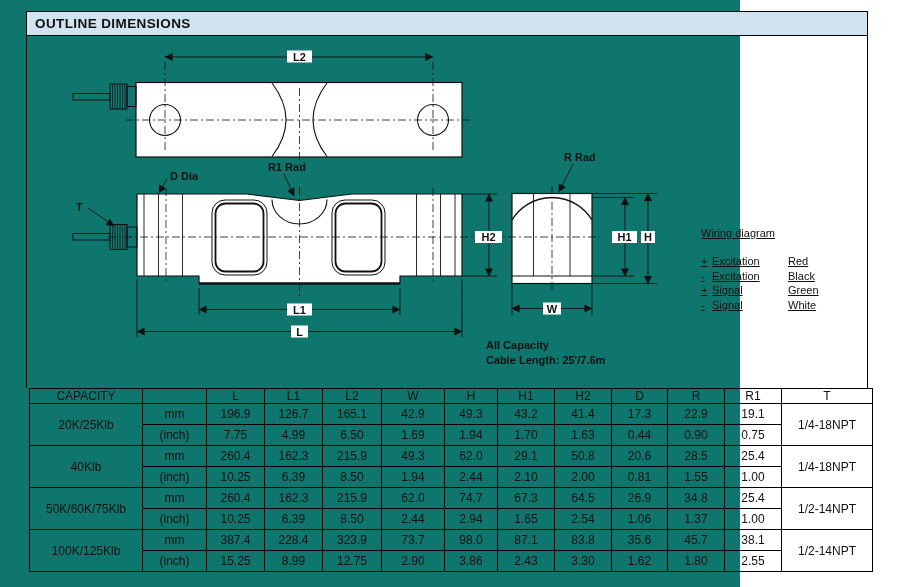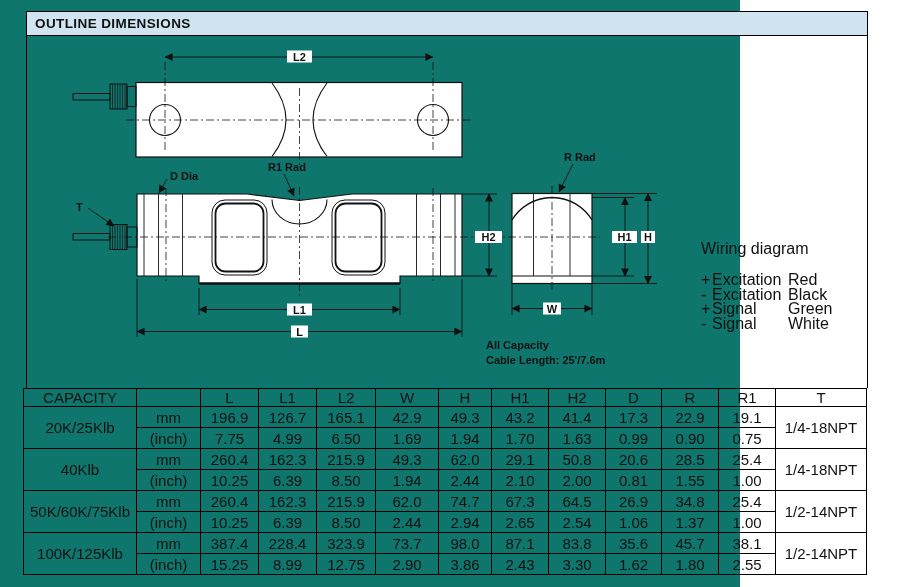--- a/index.html
+++ b/index.html
@@ -15,29 +15,29 @@
   
   #figure-box { position:absolute; left:26px; top:11px; width:842px; height:377px;
                 border:1px solid #000; border-bottom:none; }
 
   #drawing-svg { position:absolute; left:0; top:0; width:898px; height:587px; }
   text { font-family:"Liberation Sans", sans-serif; }
   .dimtxt { font-size:11px; font-weight:bold; fill:#111; }
   .notetxt { font-size:11px; font-weight:bold; fill:#111; }
 
   
-  #wiring { position:absolute; left:701px; top:240px; width:175px; font-size:16px; }
+  #wiring { position:absolute; left:701px; top:227px; width:175px; font-size:11px;text-decoration:underline; }
   #wiring .wt { margin-bottom:15px; }
   #wiring .wrow { display:flex; line-height:14.6px; }
   #wiring .sign { width:11px; }
   #wiring .nm { width:76px; }
 
   
-  #dim-table { position:absolute; left:23px; top:388px; border-collapse:collapse;
-               table-layout:fixed; width:843px; font-size:15px; }
+  #dim-table { position:absolute; left:29px; top:388px; border-collapse:collapse;
+               table-layout:fixed; width:843px; font-size:12px; }
   #dim-table td, #dim-table th { border:1px solid #000; text-align:center;
                vertical-align:middle; padding:0; font-weight:normal; overflow:hidden; }
   #dim-table thead tr { height:13px; }
   #dim-table tbody tr { height:21px; }
 </style>
 </head>
 <body>
 
 <div id="page">
 
@@ -233,21 +233,21 @@
       </tr>
       <tr>
         <td>(inch)</td>
         <td>7.75</td>
         <td>4.99</td>
         <td>6.50</td>
         <td>1.69</td>
         <td>1.94</td>
         <td>1.70</td>
         <td>1.63</td>
-        <td>0.99</td>
+        <td>0.44</td>
         <td>0.90</td>
         <td>0.75</td>
       </tr>
       <tr>
         <td rowspan="2">40Klb</td>
         <td>mm</td>
         <td>260.4</td>
         <td>162.3</td>
         <td>215.9</td>
         <td>49.3</td>
@@ -287,21 +287,21 @@
         <td>25.4</td>
         <td rowspan="2">1/2-14NPT</td>
       </tr>
       <tr>
         <td>(inch)</td>
         <td>10.25</td>
         <td>6.39</td>
         <td>8.50</td>
         <td>2.44</td>
         <td>2.94</td>
-        <td>2.65</td>
+        <td>1.65</td>
         <td>2.54</td>
         <td>1.06</td>
         <td>1.37</td>
         <td>1.00</td>
       </tr>
       <tr>
         <td rowspan="2">100K/125Klb</td>
         <td>mm</td>
         <td>387.4</td>
         <td>228.4</td>

